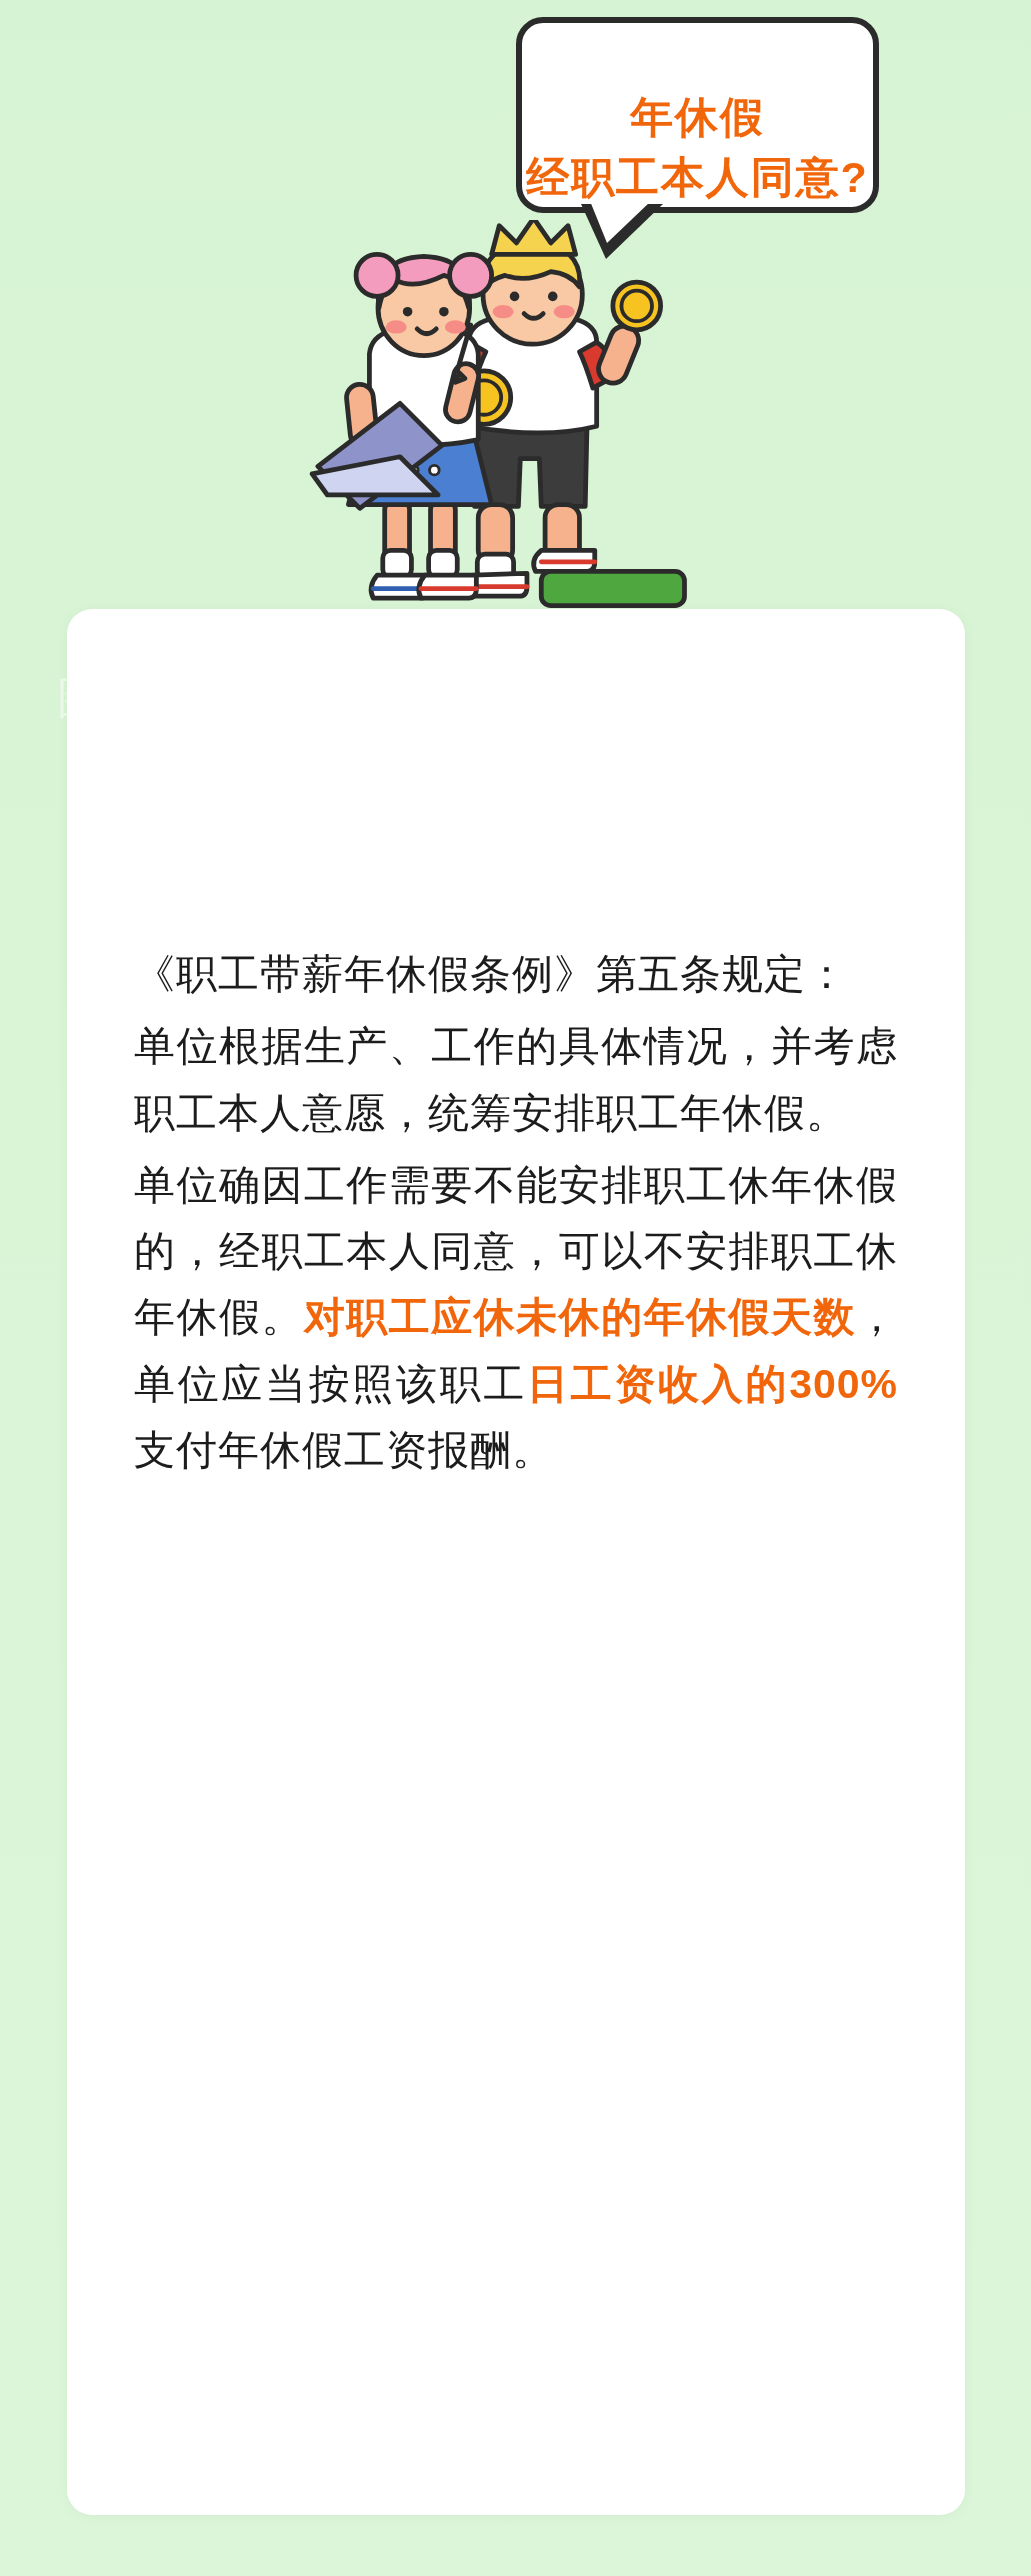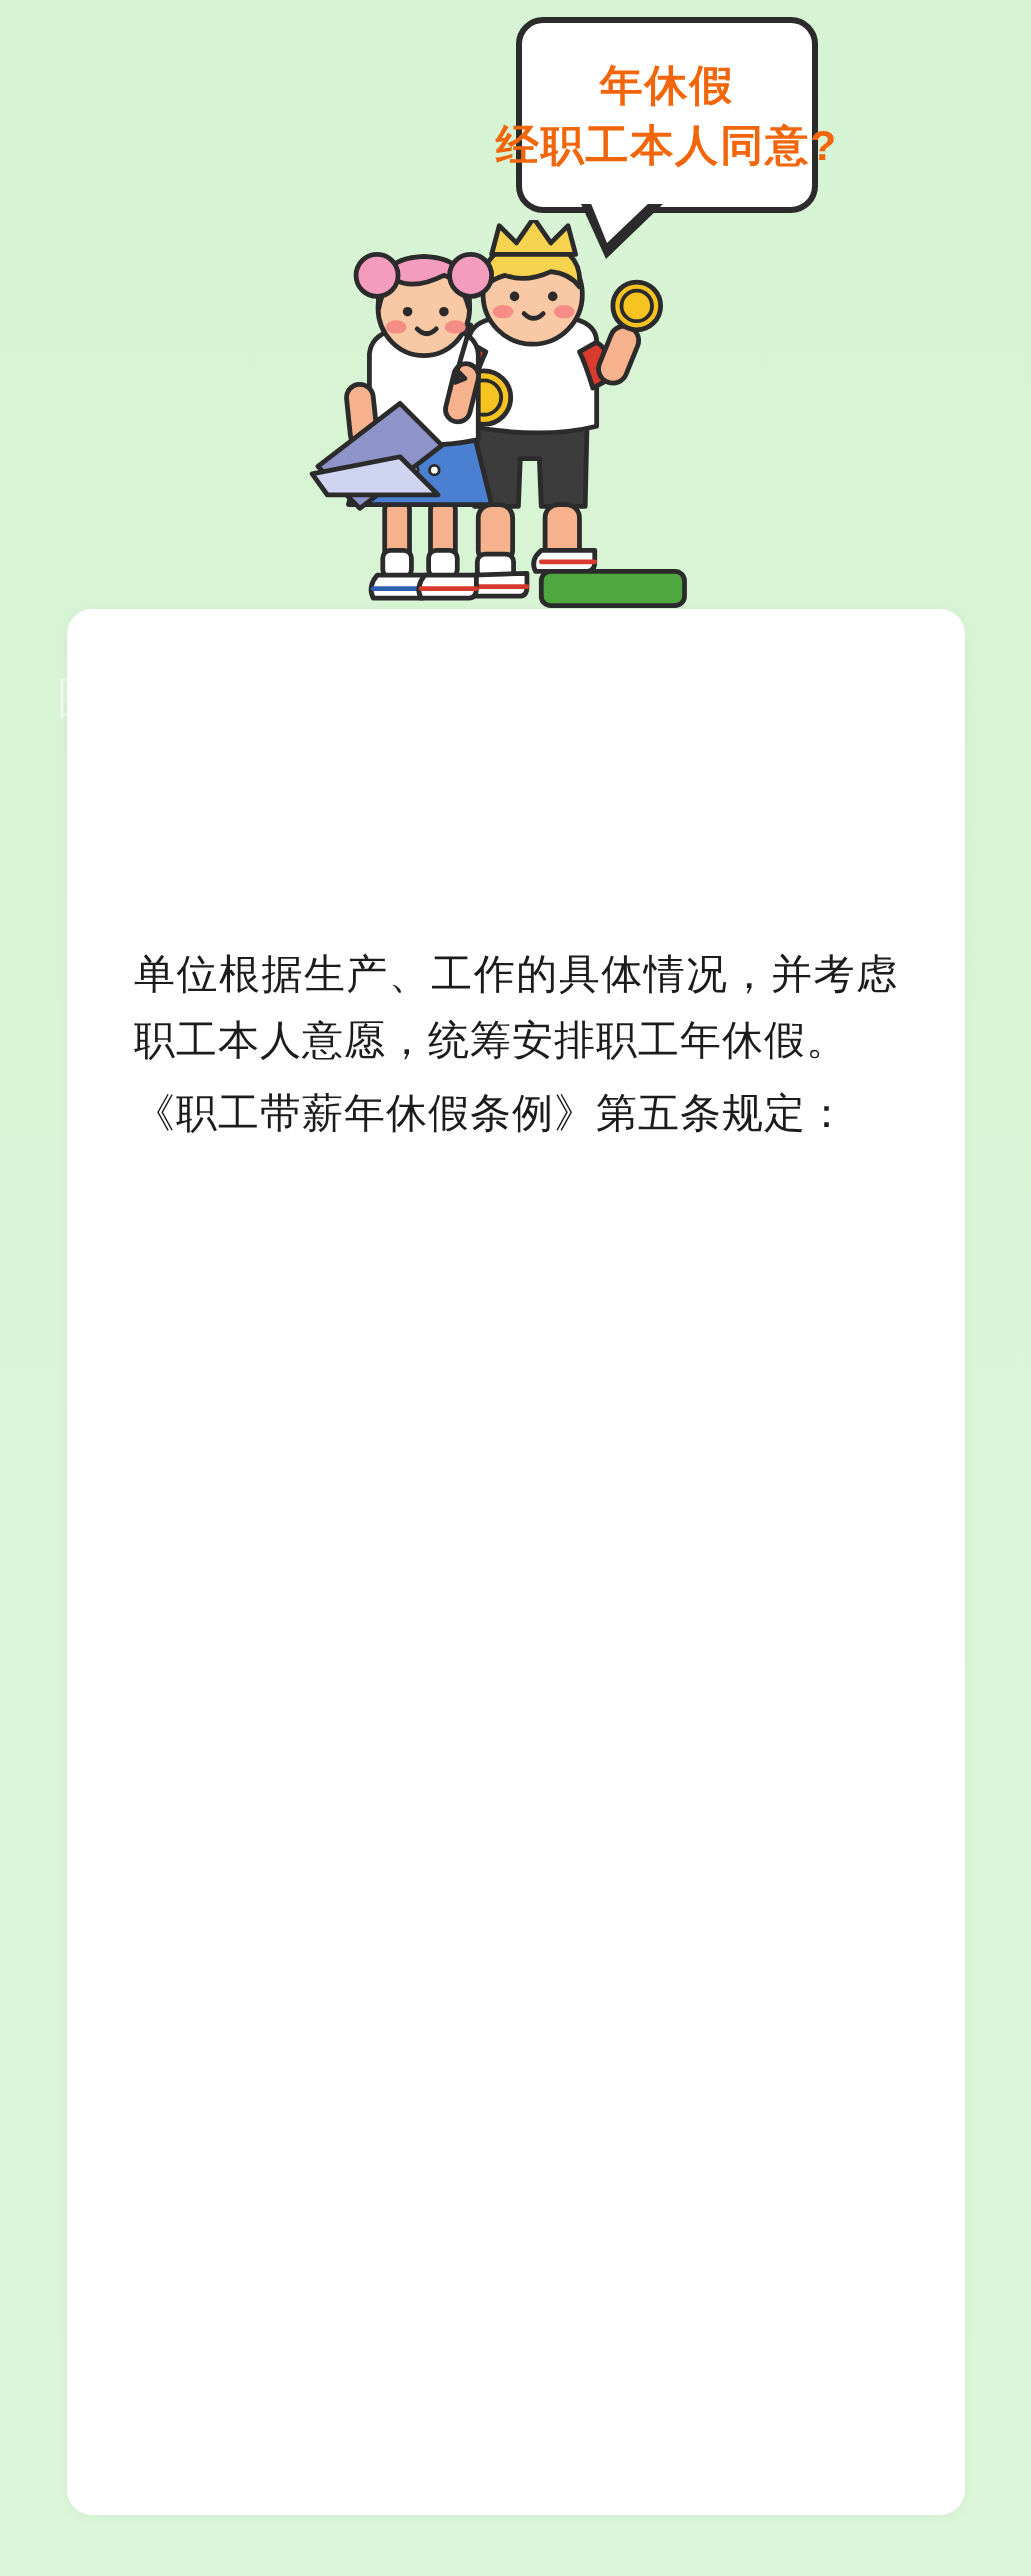--- a/index.html
+++ b/index.html
@@ -26,30 +26,30 @@
     letter-spacing: 1.9px;
     user-select: none;
     pointer-events: none;
   }
 
   
   .bubble {
     position: absolute;
     left: 516px;
     top: 17px;
-    width: 302px;
+    width: 363px;
     height: 196px;
     background: #ffffff;
     border: 6.7px solid #2b2b2b;
     border-radius: 27px;
     box-sizing: border-box;
     display: flex;
     flex-direction: column;
     align-items: center;
-    justify-content: center;
+    justify-content: flex-end;
   }
   .bubble .line {
     color: #f2660b;
     font-weight: bold;
     font-size: 43px;
     line-height: 1.4;
     letter-spacing: 1.9px;
     white-space: nowrap;
   }
   .bubble-tail {
@@ -224,18 +224,19 @@
         <ellipse cx="262" cy="112" rx="11" ry="7" fill="#f58d86" stroke="none"></ellipse>
 
         <path d="M222 114 q10 10 20 0"></path>
       </g>
     </svg>
   </div>
 
   <div class="card"></div>
 
   <div class="card-body">
+    <p class="para" id="p1"><span>《职工带薪年休假条例》第五条规定：</span></p>
     <p class="para" id="p2"><span>单位根据生产、工作的具体情况，并考虑职工本人意愿，统筹安排职工年休假。</span></p>
-    <p class="para" id="p1"><span>《职工带薪年休假条例》第五条规定：</span></p>
+    <p class="para" id="p4"><span>单位确因工作需要不能安排职工休年休假的，经职工本人同意，可以不安排职工休年休假。</span><span class="hl">对职工应休未休的年休假天数</span><span>，单位应当按照该职工</span><span class="hl">日工资收入的300%</span><span>支付年休假工资报酬。</span></p>
   </div>
 
 </div>
 
 
 </body></html>

